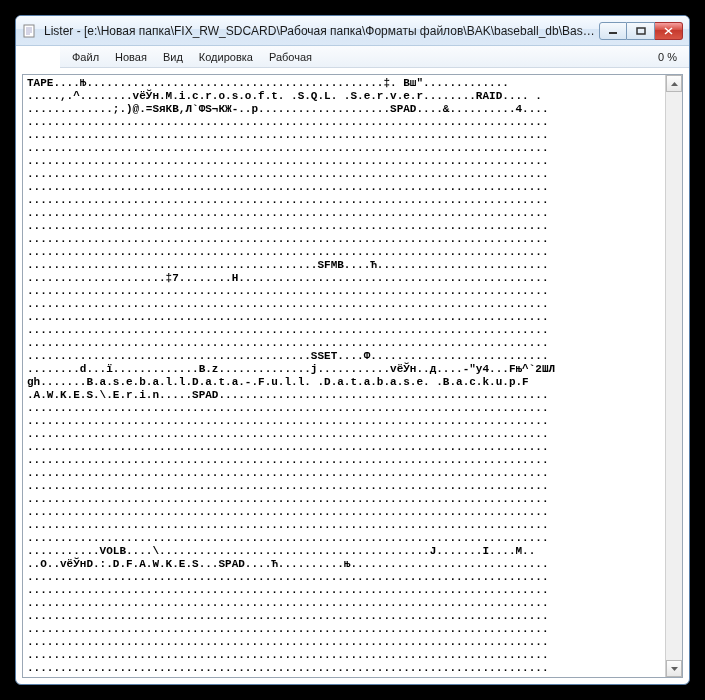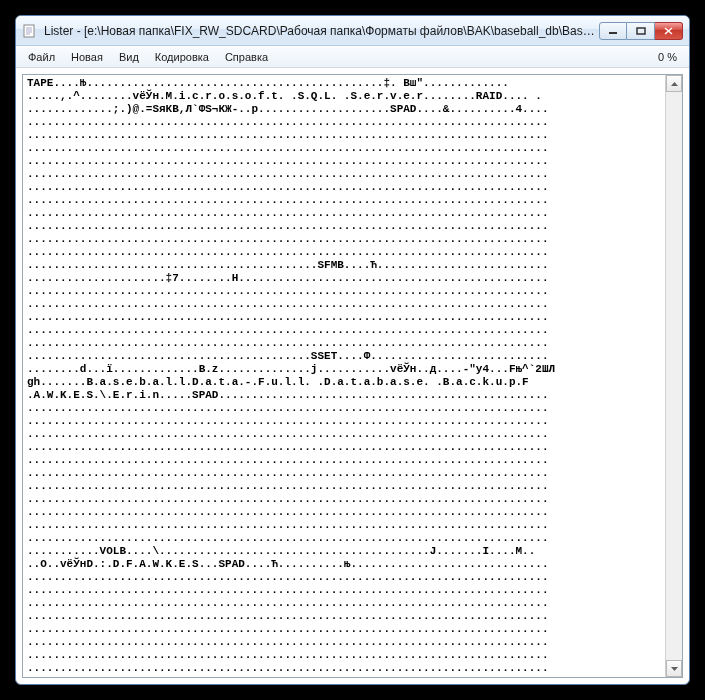--- a/index.html
+++ b/index.html
@@ -70,20 +70,21 @@
   color: #fff;
   border-color: #a83030;
 }
 .menubar {
   height: 22px;
   background: linear-gradient(to bottom, #fafcfe, #ecf2f9);
   border-bottom: 1px solid #d0dae5;
   display: flex;
   align-items: center;
   padding: 0 4px;
+  margin-left: 44px;
 }
 .menu-item {
   padding: 2px 8px;
   color: #1a1a1a;
   cursor: pointer;
 }
 .status {
   margin-left: auto;
   padding-right: 8px;
   color: #1a1a1a;
@@ -156,21 +157,21 @@
           </svg>
       </div>
     </div>
   </div>
 
   <div class="menubar">
     <span class="menu-item">Файл</span>
     <span class="menu-item">Новая</span>
     <span class="menu-item">Вид</span>
     <span class="menu-item">Кодировка</span>
-    <span class="menu-item">Справка</span>
+    <span class="menu-item">Рабочая</span>
     <span class="status">0 %</span>
   </div>
 
   <div class="content-area">
     <div class="text-content">ТАРЕ....Њ.............................................‡. Bш″.............
 .....,.^........vёЎн.M.i.c.r.o.s.o.f.t. .S.Q.L. .S.e.r.v.e.r........RAID.... .
 .............;.)@.=SяКВ,Л`ФS¬КЖ-..р....................SPAD....&amp;..........4....
 ...............................................................................
 ...............................................................................
 ...............................................................................

